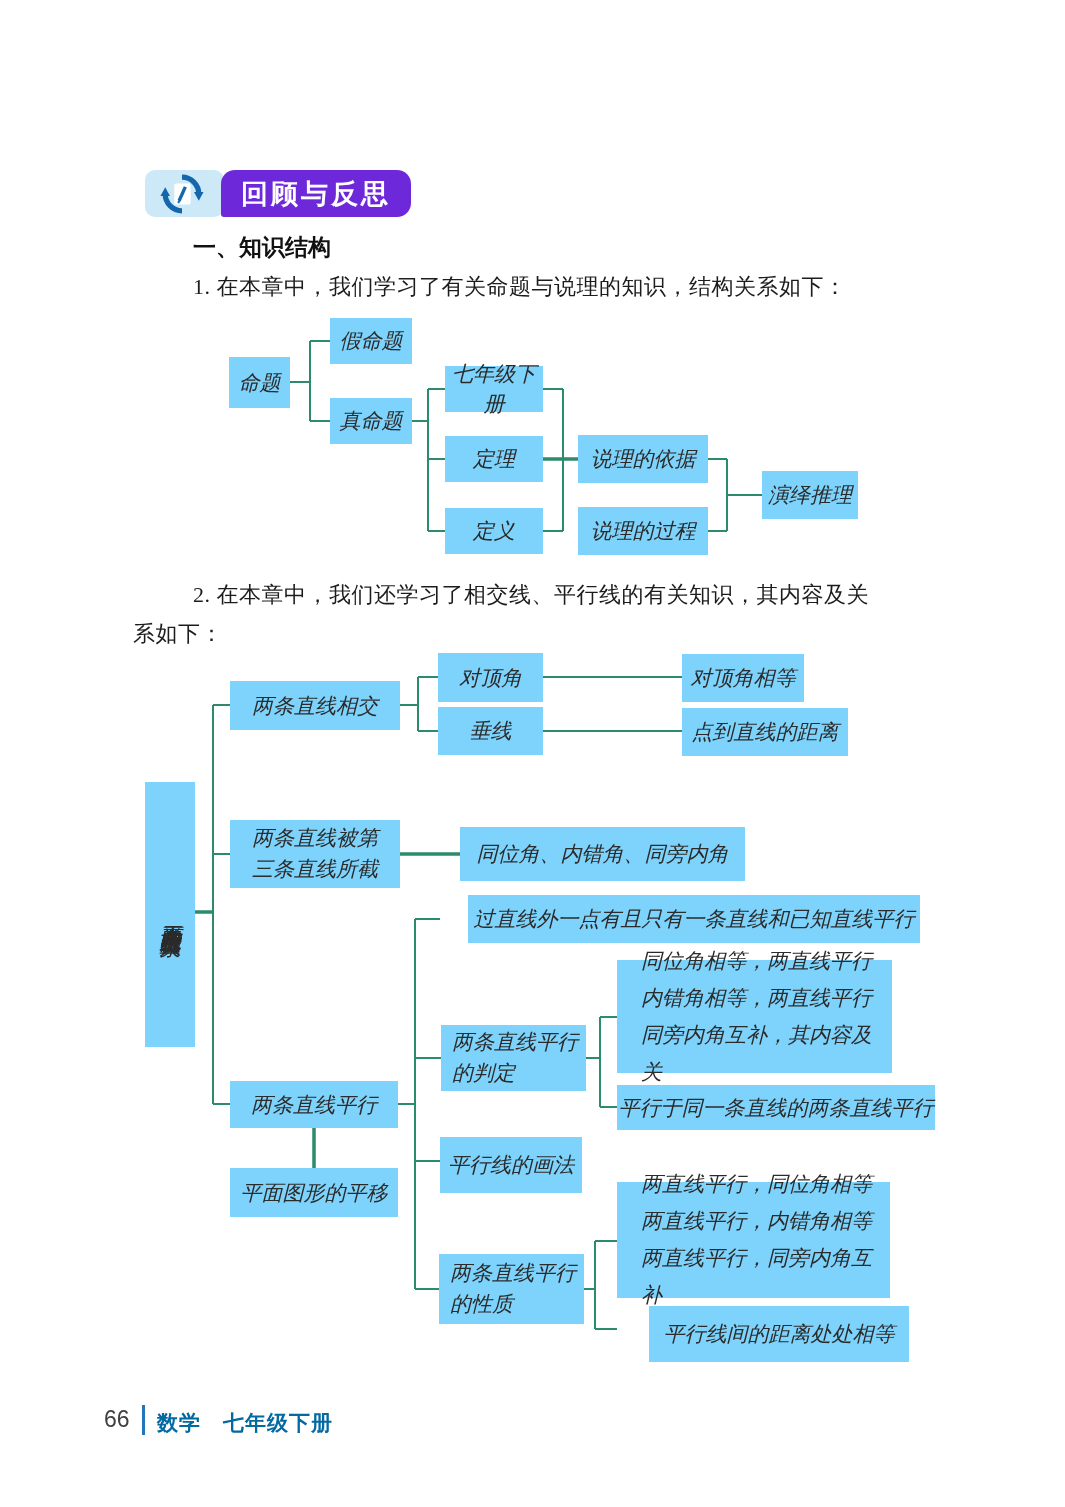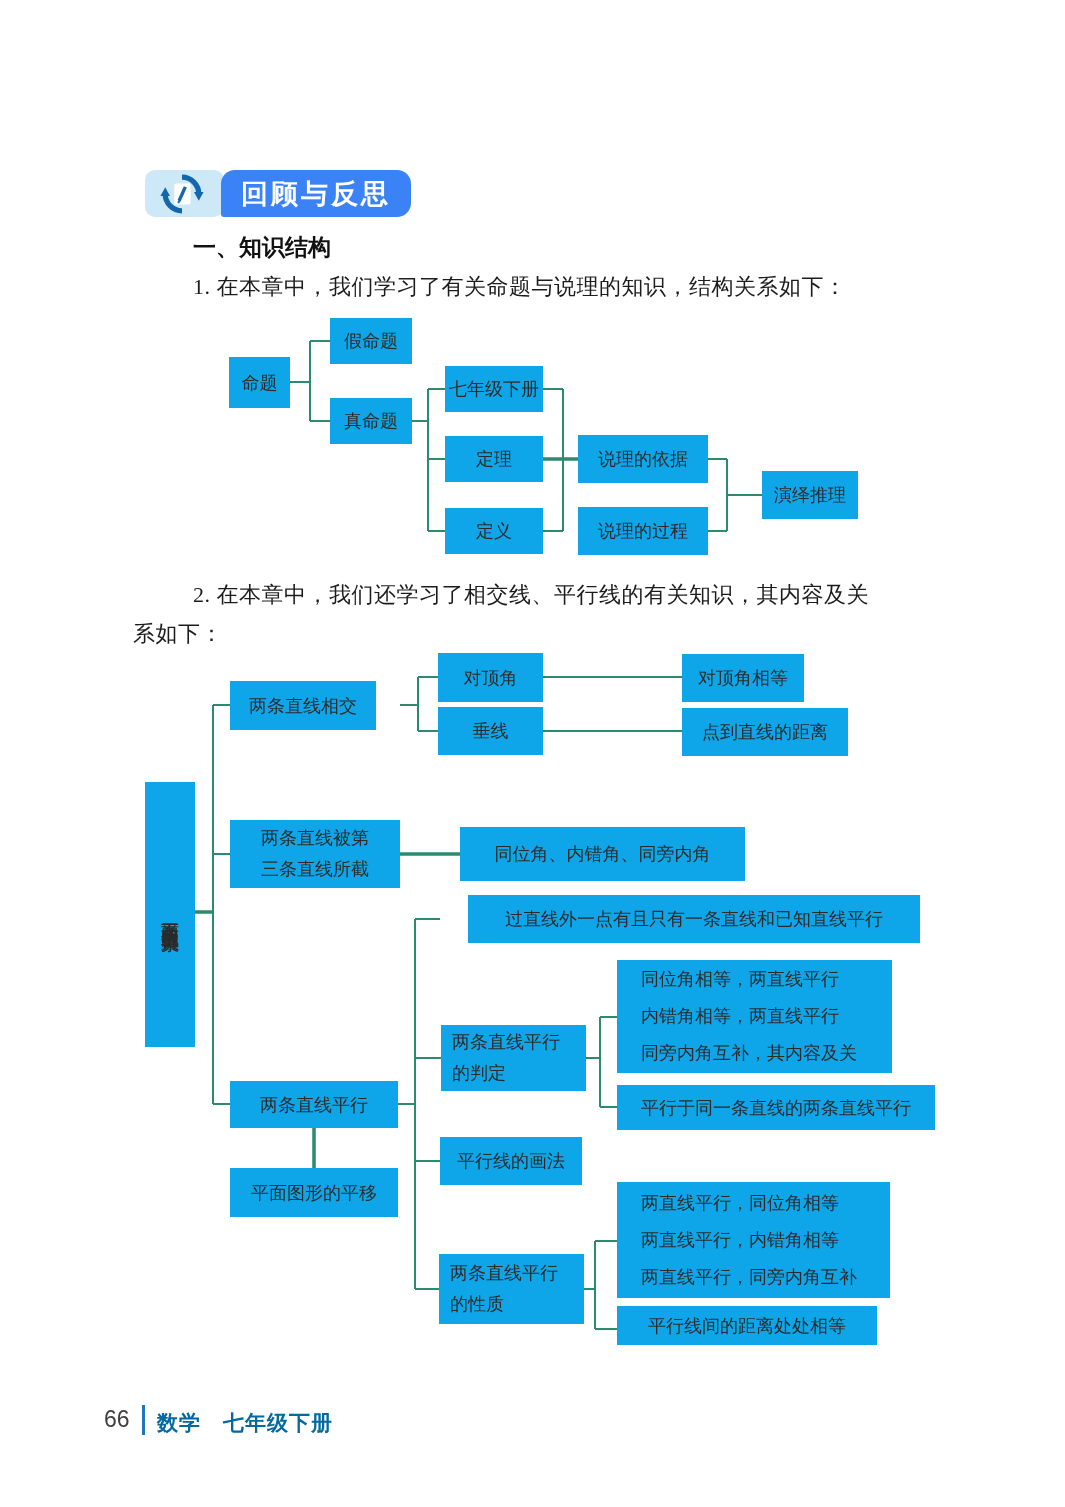--- a/index.html
+++ b/index.html
@@ -6,36 +6,36 @@
   .page{position:relative;width:1065px;height:1507px;background:#ffffff;overflow:hidden;
         font-family:"Liberation Serif","DejaVu Serif",serif;color:#1c1c1c;}
   svg.connectors{position:absolute;left:0;top:0;z-index:0;pointer-events:none;}
   svg.connectors path{fill:none;stroke:#2c8a6d;stroke-width:2px;}
   svg.connectors path.thick{stroke-width:3.5px;}
 
   
   .badge-light{position:absolute;left:145px;top:170px;width:79px;height:47px;
                background:#cde9f8;border-radius:10px;z-index:1;}
   .badge-icon{position:absolute;left:159px;top:171px;z-index:2;}
-  .badge-blue{position:absolute;left:221px;top:170px;width:190px;height:47px;background:#3b82f6;
+  .badge-blue{position:absolute;left:221px;top:170px;width:190px;height:47px;background:#6d28d9;
               border-radius:14px 14px 14px 3px;z-index:1;display:flex;align-items:center;justify-content:center;
               color:#ffffff;font-family:"Liberation Sans","DejaVu Sans",sans-serif;
               font-weight:bold;font-size:27px;letter-spacing:3px;}
 
   .h-section{position:absolute;left:193px;top:232px;font-family:"Liberation Sans","DejaVu Sans",sans-serif;
              font-weight:bold;font-size:23px;color:#111;z-index:1;}
   .para{position:absolute;font-size:22px;color:#1c1c1c;letter-spacing:0.5px;z-index:1;white-space:nowrap;}
   .para1{left:193px;top:272px;}
   .para2a{left:193px;top:580px;}
   .para2b{left:133px;top:619px;}
 
   
-  .node{position:absolute;background:#0ea5e9;color:#2b2b2b;font-size:18px;z-index:1;
+  .node{position:absolute;background:#7dd3fc;color:#2b2b2b;font-size:21px;z-index:1;
         display:flex;align-items:center;justify-content:center;text-align:center;
-        line-height:30px;box-sizing:border-box;}
+        line-height:30px;box-sizing:border-box;font-style:italic;}
   .col{flex-direction:column;line-height:31px;}
   .left{align-items:flex-start;text-align:left;padding-left:11px;}
   .list{flex-direction:column;align-items:flex-start;justify-content:center;
         text-align:left;padding-left:24px;line-height:37px;}
   .vertical{writing-mode:vertical-rl;text-orientation:upright;letter-spacing:1px;line-height:50px;}
 
   
   .footer-num{position:absolute;left:104px;top:1406px;font-family:"Liberation Sans","DejaVu Sans",sans-serif;
               font-size:23px;color:#3f3f3f;z-index:1;}
   .footer-bar{position:absolute;left:142px;top:1405px;width:3px;height:30px;background:#2277bb;z-index:1;}
@@ -120,21 +120,21 @@
   <div class="node" style="left:330px;top:398px;width:82px;height:46px">真命题</div>
   <div class="node" style="left:445px;top:366px;width:98px;height:46px">七年级下册</div>
   <div class="node" style="left:445px;top:436px;width:98px;height:46px">定理</div>
   <div class="node" style="left:445px;top:508px;width:98px;height:46px">定义</div>
   <div class="node" style="left:578px;top:435px;width:130px;height:48px">说理的依据</div>
   <div class="node" style="left:578px;top:507px;width:130px;height:48px">说理的过程</div>
   <div class="node" style="left:762px;top:471px;width:96px;height:48px">演绎推理</div>
 
   <div class="node vertical" style="left:145px;top:782px;width:50px;height:265px">平面内两条直线的位置关系</div>
 
-  <div class="node" style="left:230px;top:681px;width:146px;height:49px">两条直线相交</div>
+  <div class="node" style="left:230px;top:681px;width:170px;height:49px">两条直线相交</div>
   <div class="node" style="left:438px;top:653px;width:105px;height:49px">对顶角</div>
   <div class="node" style="left:682px;top:654px;width:122px;height:48px">对顶角相等</div>
   <div class="node" style="left:438px;top:707px;width:105px;height:48px">垂线</div>
   <div class="node" style="left:682px;top:708px;width:166px;height:48px">点到直线的距离</div>
 
   <div class="node col" style="left:230px;top:820px;width:170px;height:68px">
     <span>两条直线被第</span>
     <span>三条直线所截</span>
   </div>
   <div class="node" style="left:460px;top:827px;width:285px;height:54px">同位角、内错角、同旁内角</div>
@@ -148,30 +148,30 @@
     <span>两条直线平行</span>
     <span>的判定</span>
   </div>
   <div class="node list" style="left:617px;top:960px;width:275px;height:113px">
     <span>同位角相等，两直线平行</span>
     <span>内错角相等，两直线平行</span>
     <span>同旁内角互补，其内容及关</span>
   </div>
   <div class="node" style="left:617px;top:1085px;width:318px;height:45px">平行于同一条直线的两条直线平行</div>
 
-  <div class="node" style="left:440px;top:1137px;width:142px;height:48px">平行线的画法</div>
+  <div class="node" style="left:440px;top:1137px;width:142px;height:56px">平行线的画法</div>
 
   <div class="node col left" style="left:439px;top:1254px;width:145px;height:70px">
     <span>两条直线平行</span>
     <span>的性质</span>
   </div>
   <div class="node list" style="left:617px;top:1182px;width:273px;height:116px">
     <span>两直线平行，同位角相等</span>
     <span>两直线平行，内错角相等</span>
     <span>两直线平行，同旁内角互补</span>
   </div>
-  <div class="node" style="left:617px;top:1306px;width:260px;height:39px">平行线间的距离处处相等</div>
+  <div class="node" style="left:649px;top:1306px;width:260px;height:56px">平行线间的距离处处相等</div>
 
   <div class="footer-num">66</div>
   <div class="footer-bar"></div>
   <div class="footer-title">数学　七年级下册</div>
 
 </div>
 
 </body></html>

